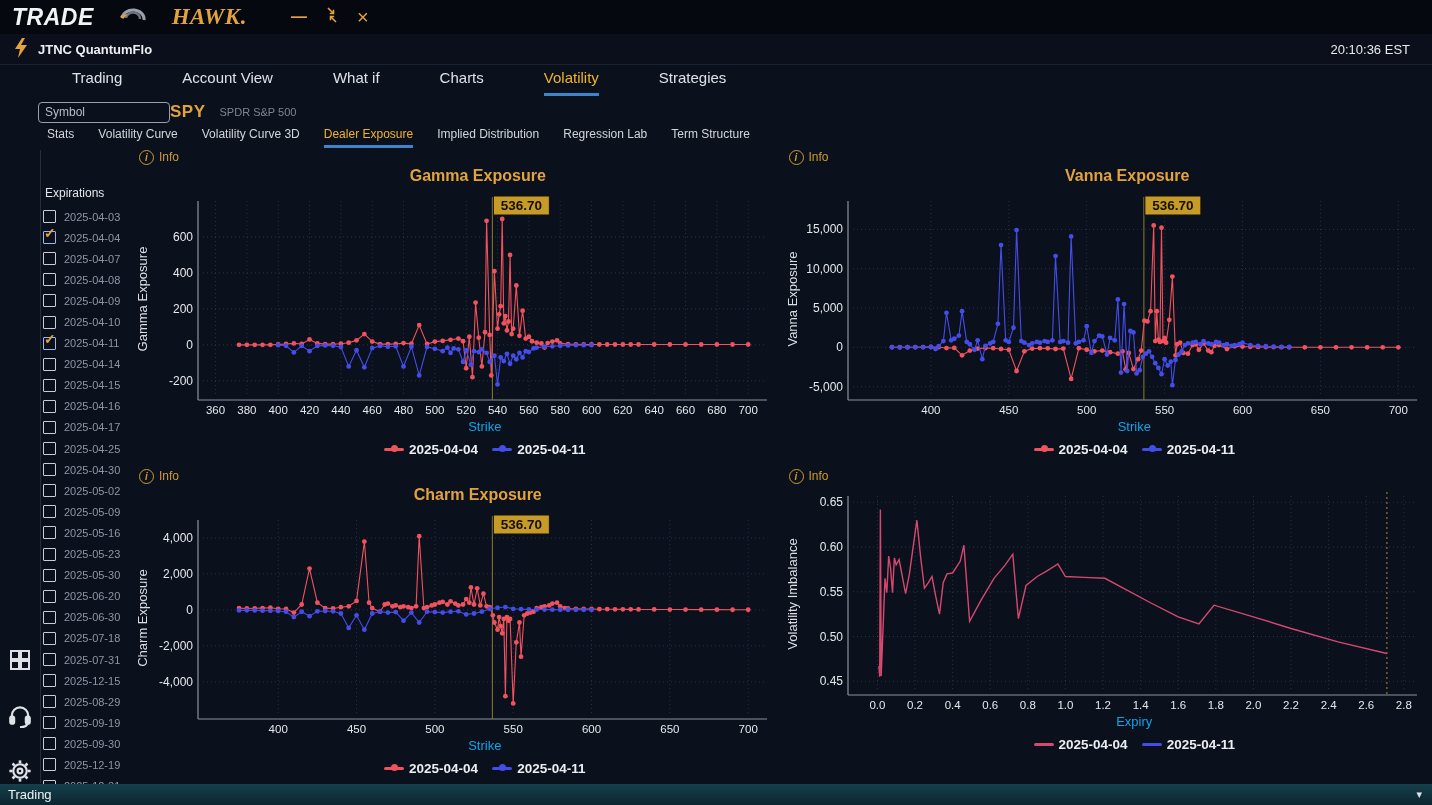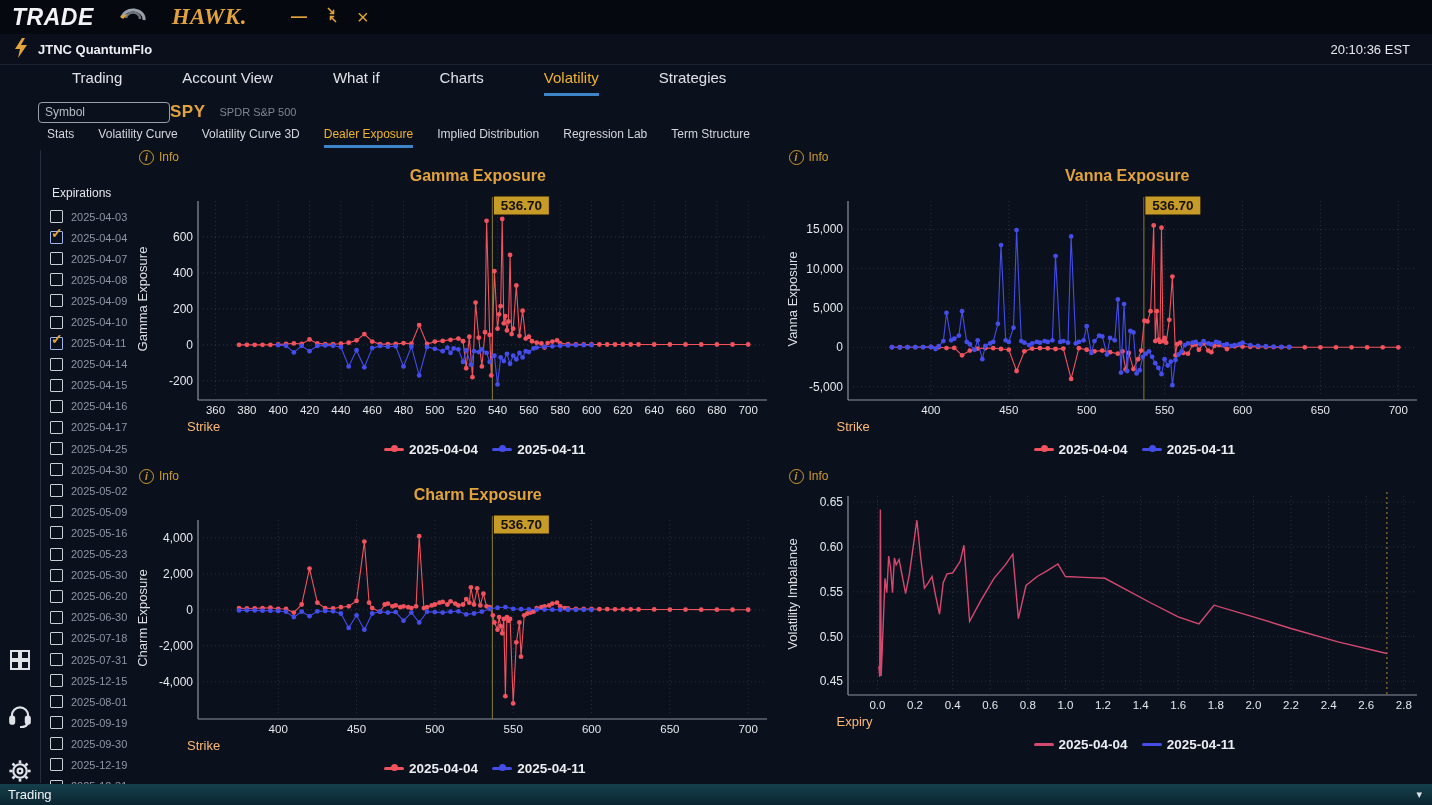--- a/index.html
+++ b/index.html
@@ -23,38 +23,38 @@
   .symrow{position:absolute;left:0;top:99px;width:1432px;height:26px;display:flex;align-items:center;}
   .syminput{margin-left:38px;width:118px;height:17px;background:transparent;border:1px solid #9aa0a8;border-radius:4px;
     color:#d6d8dc;font-size:12px;padding:1px 6px;font-family:"Liberation Sans",sans-serif;}
   .syminput::placeholder{color:#b9bdc4;}
   .symtick{color:#e2a33c;font-weight:bold;font-size:17px;margin-left:0;letter-spacing:.5px;}
   .symdesc{color:#80858f;font-size:11px;margin-left:14px;}
   .subrow{position:absolute;left:0;top:124px;width:1432px;height:24px;display:flex;padding-left:47px;box-sizing:border-box;}
   .subtab{font-size:12px;color:#d3d5da;margin-right:24px;padding:3px 0 5px;cursor:pointer;border-bottom:3px solid transparent;}
   .subtab.active{color:#f0b42c;border-bottom-color:#3d85c8;}
   .rail-icons{position:absolute;left:6px;top:648px;width:28px;display:flex;flex-direction:column;gap:26px;align-items:center;}
-  .sidebar{position:absolute;left:40px;top:150px;width:92px;height:633px;border-left:1px solid #262d3d;padding-left:9px;}
+  .sidebar{position:absolute;left:40px;top:150px;width:92px;height:633px;border-left:1px solid #262d3d;padding-left:2px;}
   .sb-title{font-size:12px;color:#e4e6ea;margin:36px 0 6px 2px;}
   .sb-item{display:flex;align-items:center;height:21.1px;cursor:pointer;}
   .sb-box{position:relative;width:11px;height:11px;border:1px solid #c9cdd4;border-radius:1px;margin-right:8px;flex:none;}
   .sb-box .chk{position:absolute;left:0px;top:-7px;color:#e2a33c;font-size:14px;font-weight:bold;display:none;}
   .sb-item.checked .sb-box{border-color:#9fb4e8;}
   .sb-item.checked .sb-box .chk{display:block;}
   .sb-date{font-size:11px;color:#8e96a3;}
   .charts{position:absolute;left:133px;top:147px;width:1299px;height:638px;display:grid;
     grid-template-columns:1fr 1fr;grid-template-rows:1fr 1fr;}
   .panel{position:relative;display:flex;flex-direction:column;}
   .ptop{height:20px;display:flex;align-items:center;padding-left:6px;}
   .infobtn{display:flex;align-items:center;gap:5px;color:#cf9b2d;font-size:12px;cursor:pointer;}
   .infoc{width:13px;height:13px;border:1px solid #cf9b2d;border-radius:50%;font-size:10px;font-weight:bold;
     display:flex;align-items:center;justify-content:center;font-style:italic;}
   .ptitle{height:24px;text-align:center;color:#e2a33c;font-size:16px;font-weight:bold;padding-left:40px;}
   .plot{width:100%;height:228px;display:block;}
-  .pxlabel{height:17px;font-size:13px;color:#fdba74;padding-left:54px;}
+  .pxlabel{height:17px;text-align:center;font-size:13px;color:#0ea5e9;padding-left:54px;}
   .plegend{height:26px;display:flex;justify-content:center;align-items:center;gap:14px;padding-left:54px;}
   .litem{display:flex;align-items:center;gap:5px;font-size:13.5px;font-weight:bold;color:#eceef1;cursor:pointer;}
   .lmark{position:relative;width:20px;height:3px;border-radius:2px;}
   .ldot{position:absolute;left:7px;top:-2.5px;width:7px;height:7px;border-radius:50%;}
   .statusbar{position:absolute;left:0;top:784px;width:1432px;height:21px;
     background:linear-gradient(180deg,#14404c,#0b2530);display:flex;align-items:center;font-size:13px;color:#f0f2f4;}
   .statusbar .lbl{margin-left:8px;}
   .statusbar .caret{margin-left:auto;margin-right:10px;font-size:11px;color:#dfe2e6;cursor:pointer;}
   svg text{font-family:"Liberation Sans",sans-serif;}
 </style>
@@ -251,21 +251,21 @@
       <div class="sb-item">
         <span class="sb-box"></span>
         <span class="sb-date">2025-07-31</span>
       </div>
       <div class="sb-item">
         <span class="sb-box"></span>
         <span class="sb-date">2025-12-15</span>
       </div>
       <div class="sb-item">
         <span class="sb-box"></span>
-        <span class="sb-date">2025-08-01</span>
+        <span class="sb-date">2025-08-29</span>
       </div>
       <div class="sb-item">
         <span class="sb-box"></span>
         <span class="sb-date">2025-09-19</span>
       </div>
       <div class="sb-item">
         <span class="sb-box"></span>
         <span class="sb-date">2025-09-30</span>
       </div>
       <div class="sb-item">

